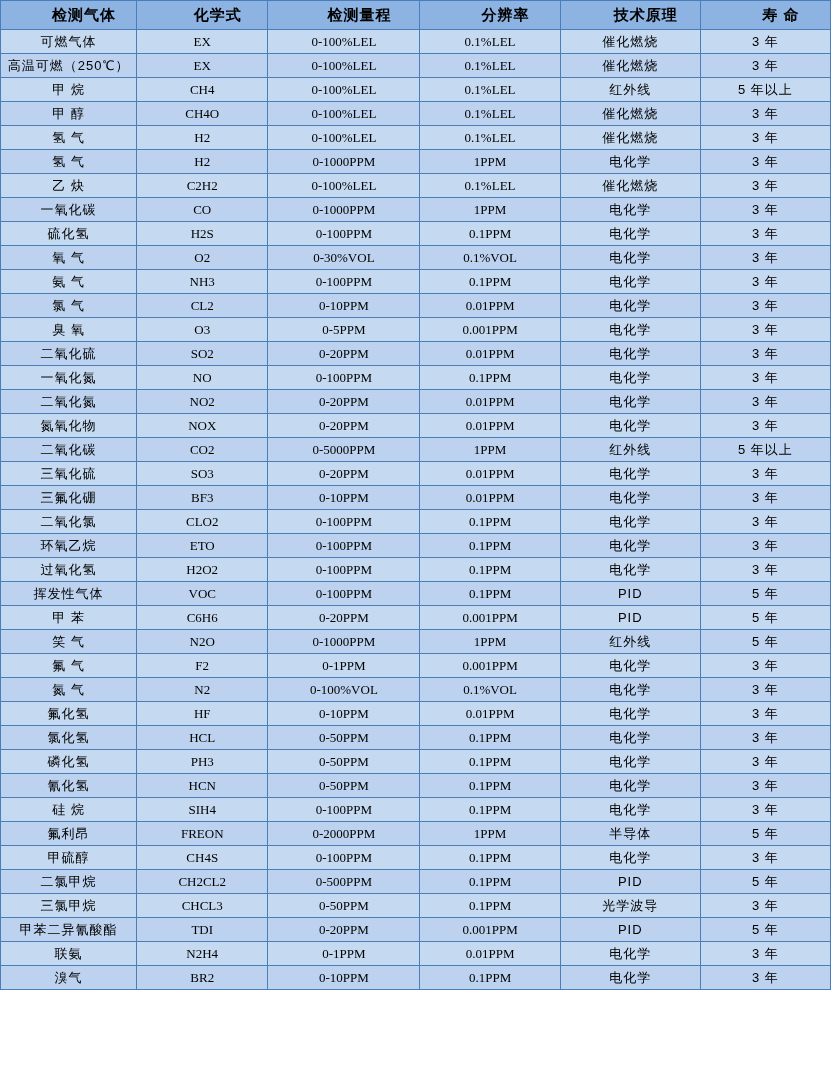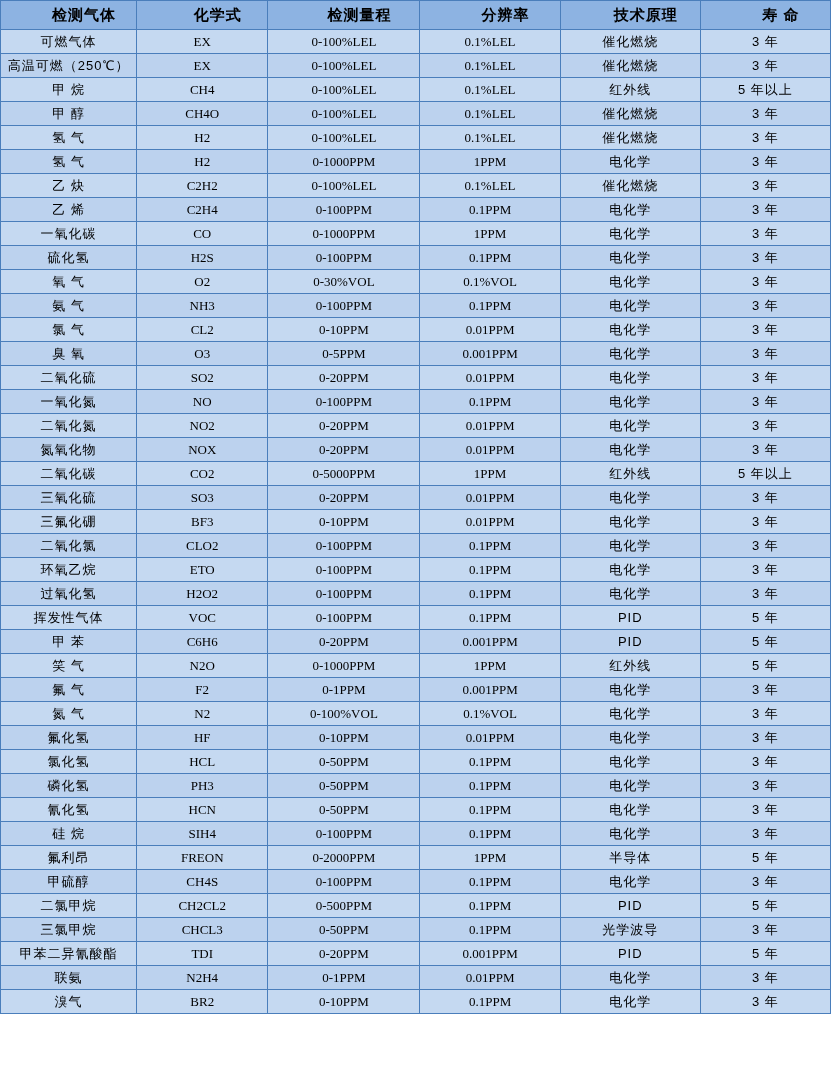--- a/index.html
+++ b/index.html
@@ -126,28 +126,20 @@
       </tr>
       <tr>
         <td class="cell-name">乙 炔</td>
         <td class="cell-form">C2H2</td>
         <td class="cell-range">0-100%LEL</td>
         <td class="cell-res">0.1%LEL</td>
         <td class="cell-tech">催化燃烧</td>
         <td class="cell-life">3 年</td>
       </tr>
       <tr>
-        <td class="cell-name">乙 烯</td>
-        <td class="cell-form">C2H4</td>
-        <td class="cell-range">0-100PPM</td>
-        <td class="cell-res">0.1PPM</td>
-        <td class="cell-tech">电化学</td>
-        <td class="cell-life">3 年</td>
-      </tr>
-      <tr>
         <td class="cell-name">一氧化碳</td>
         <td class="cell-form">CO</td>
         <td class="cell-range">0-1000PPM</td>
         <td class="cell-res">1PPM</td>
         <td class="cell-tech">电化学</td>
         <td class="cell-life">3 年</td>
       </tr>
       <tr>
         <td class="cell-name">硫化氢</td>
         <td class="cell-form">H2S</td>

